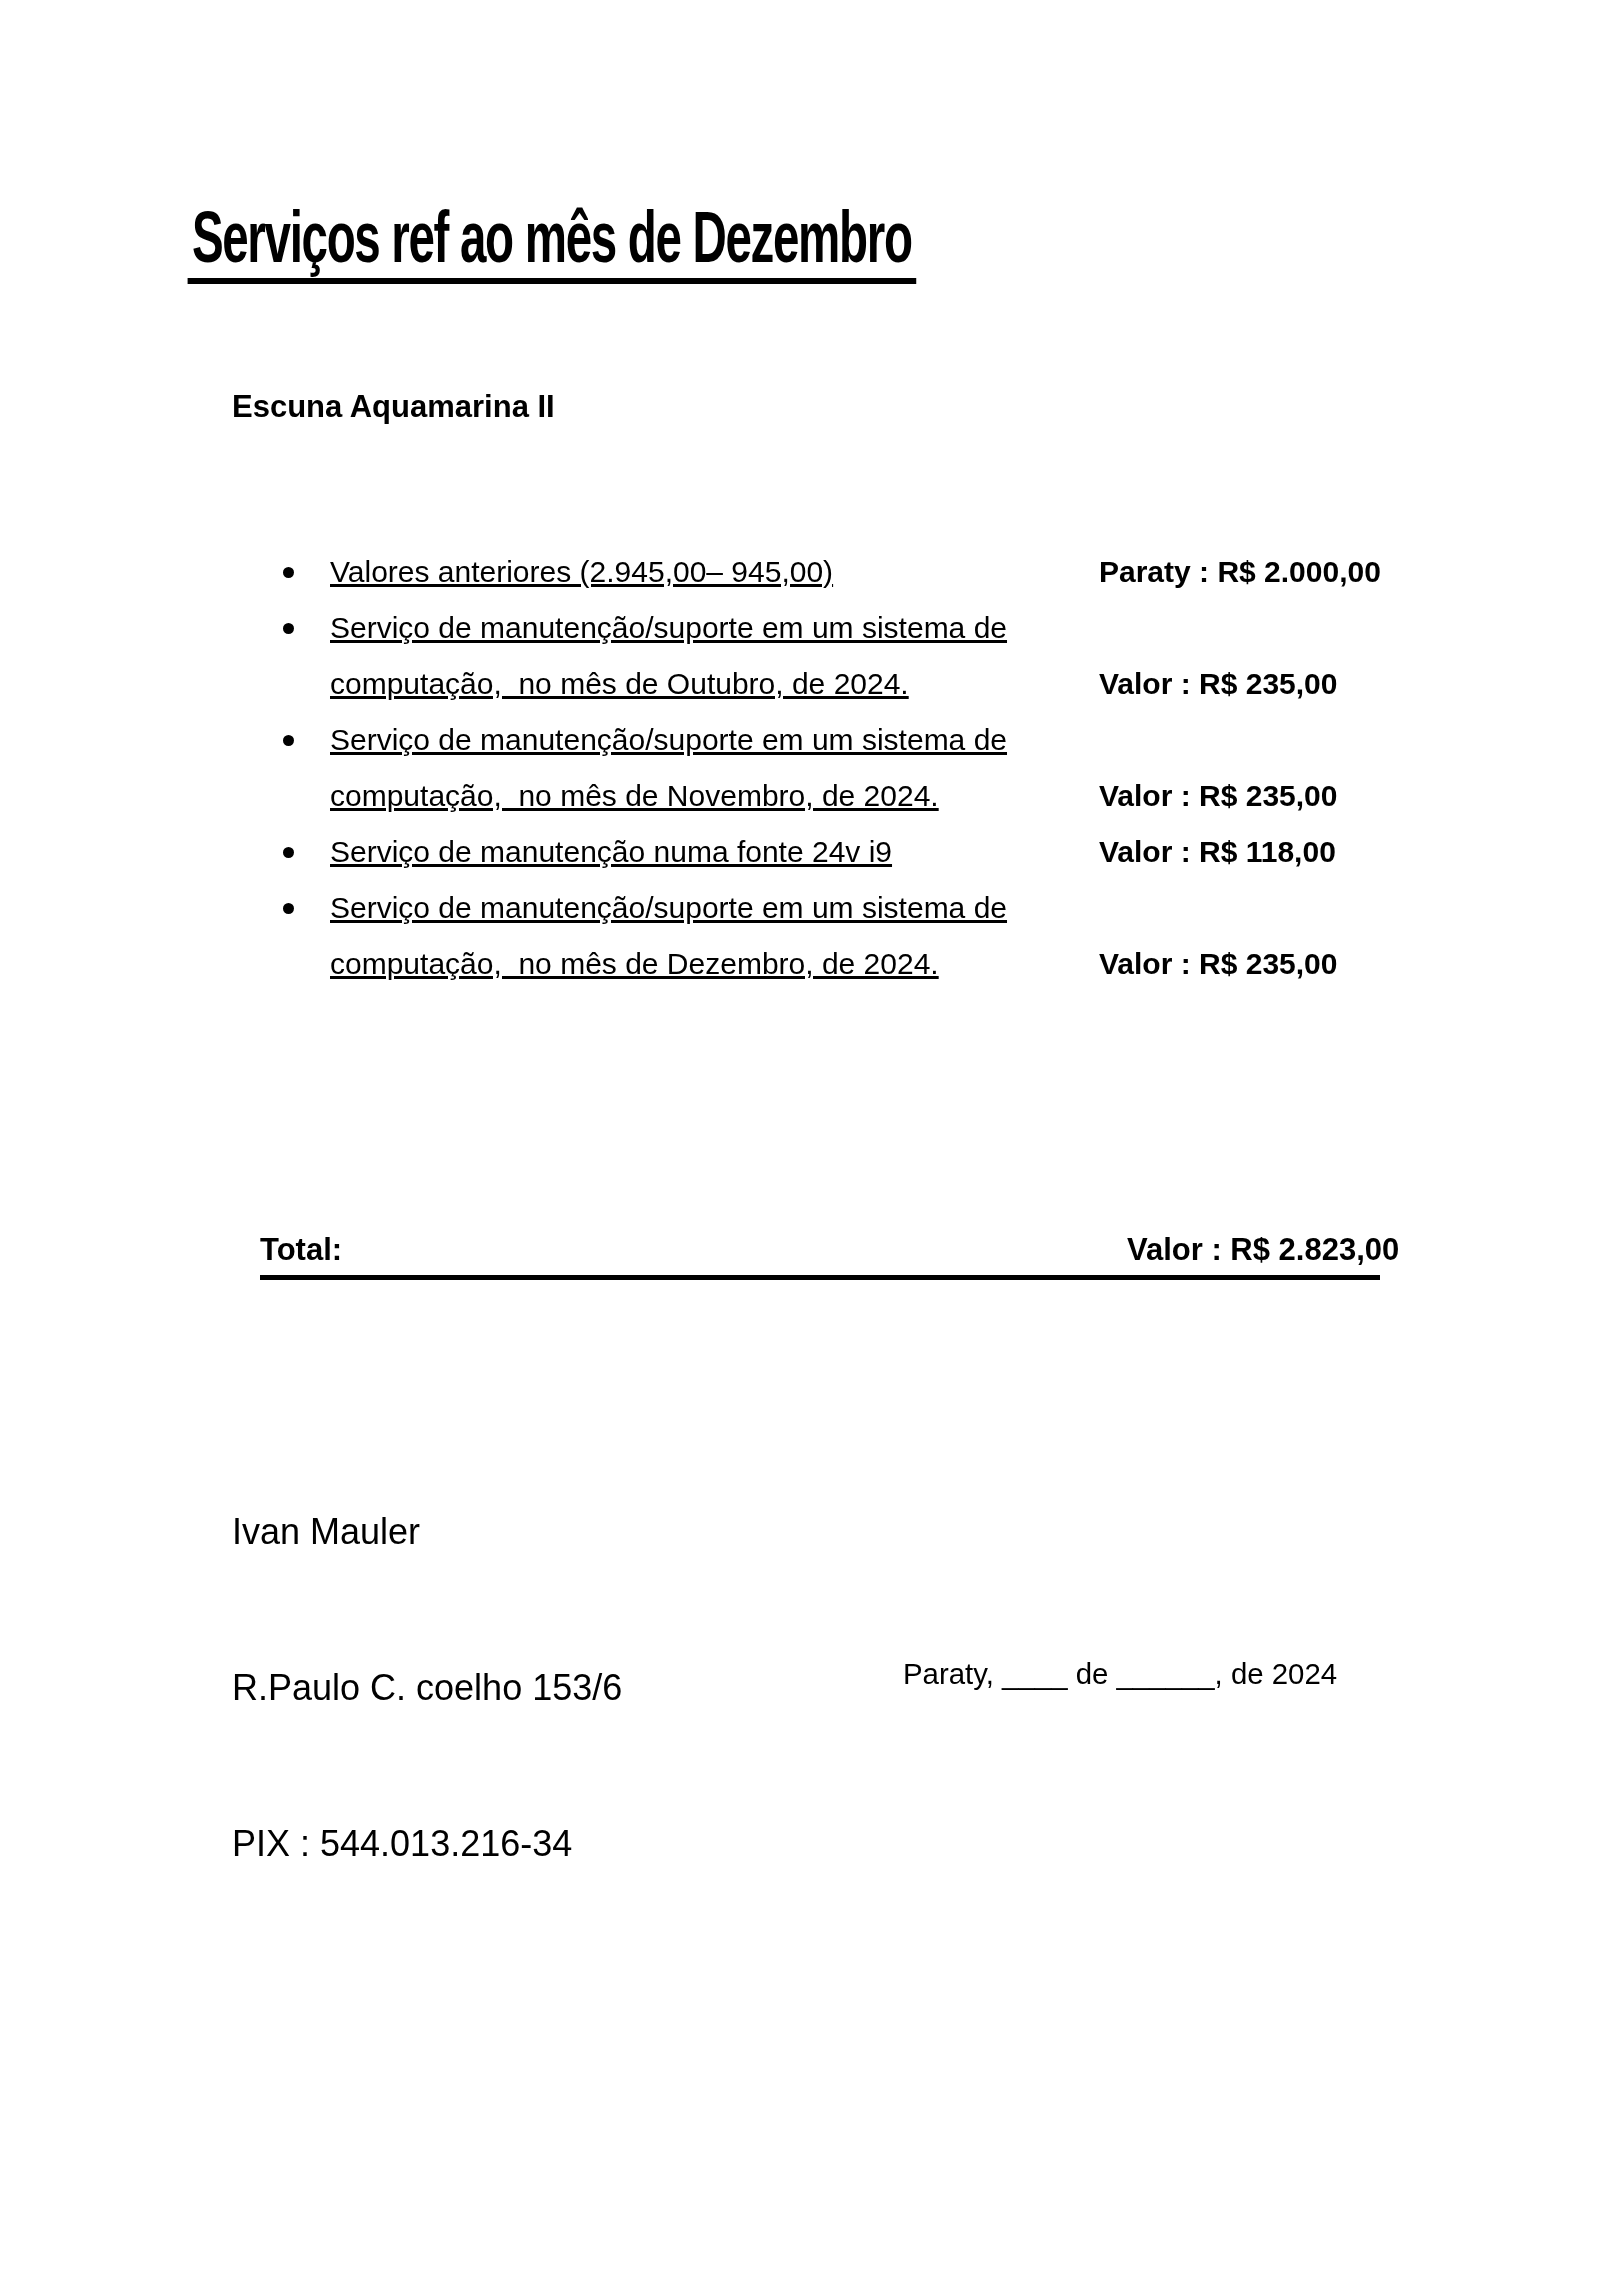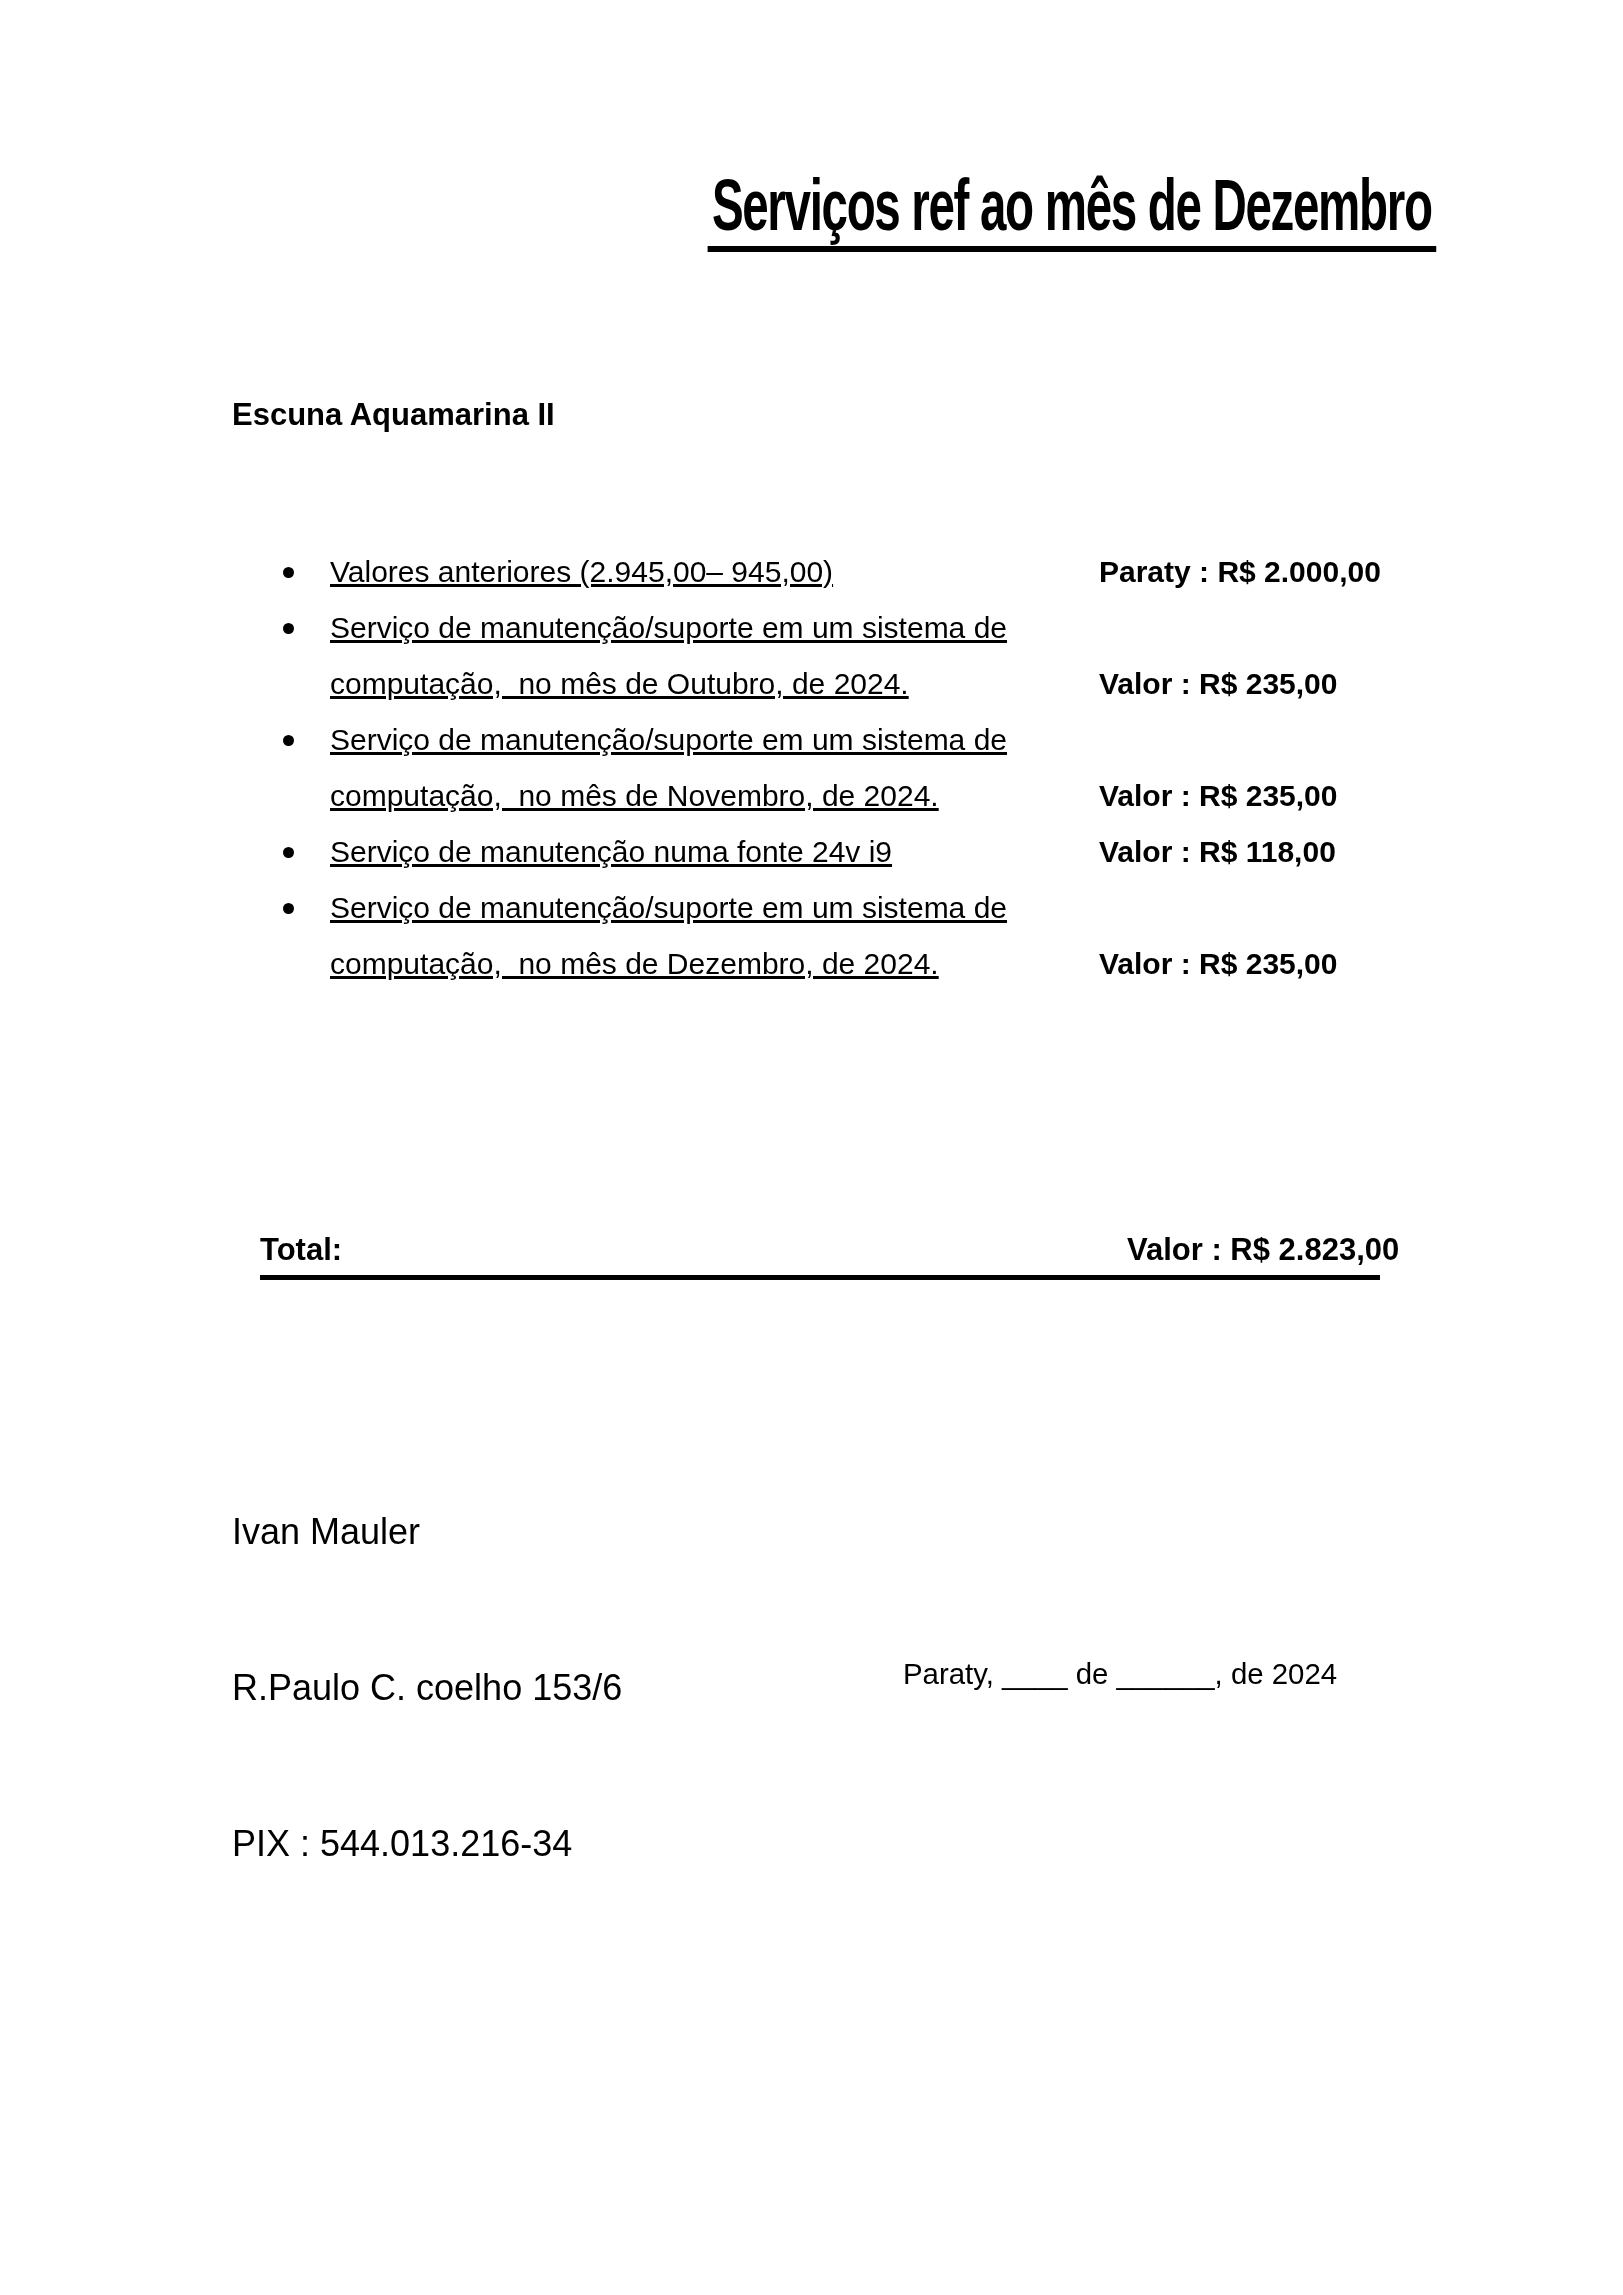--- a/index.html
+++ b/index.html
@@ -13,43 +13,43 @@
     height: 2295px;
     background: #ffffff;
     color: #000000;
     font-family: "Liberation Sans", sans-serif;
     overflow: hidden;
   }
 
   
   .title-wrap {
     position: absolute;
-    top: 169px;
+    top: 201px;
     left: 0;
     width: 100%;
-    text-align: right;
+    text-align: left;
   }
   .doc-title {
     display: inline-block;
     font-size: 72px;
     font-weight: bold;
     line-height: 1.0;
     letter-spacing: -2px;
     transform: scaleX(0.66);
     transform-origin: center top;
     border-bottom: 6.5px solid #000;
     padding: 0 6.5px 5.2px 6.5px;
     white-space: nowrap;
   }
 
   
   .client {
     position: absolute;
     left: 232px;
-    top: 397px;
+    top: 389px;
     font-size: 31px;
     font-weight: bold;
   }
 
   
   .services {
     position: absolute;
     left: 232px;
     top: 544px;
     width: 1158px;

